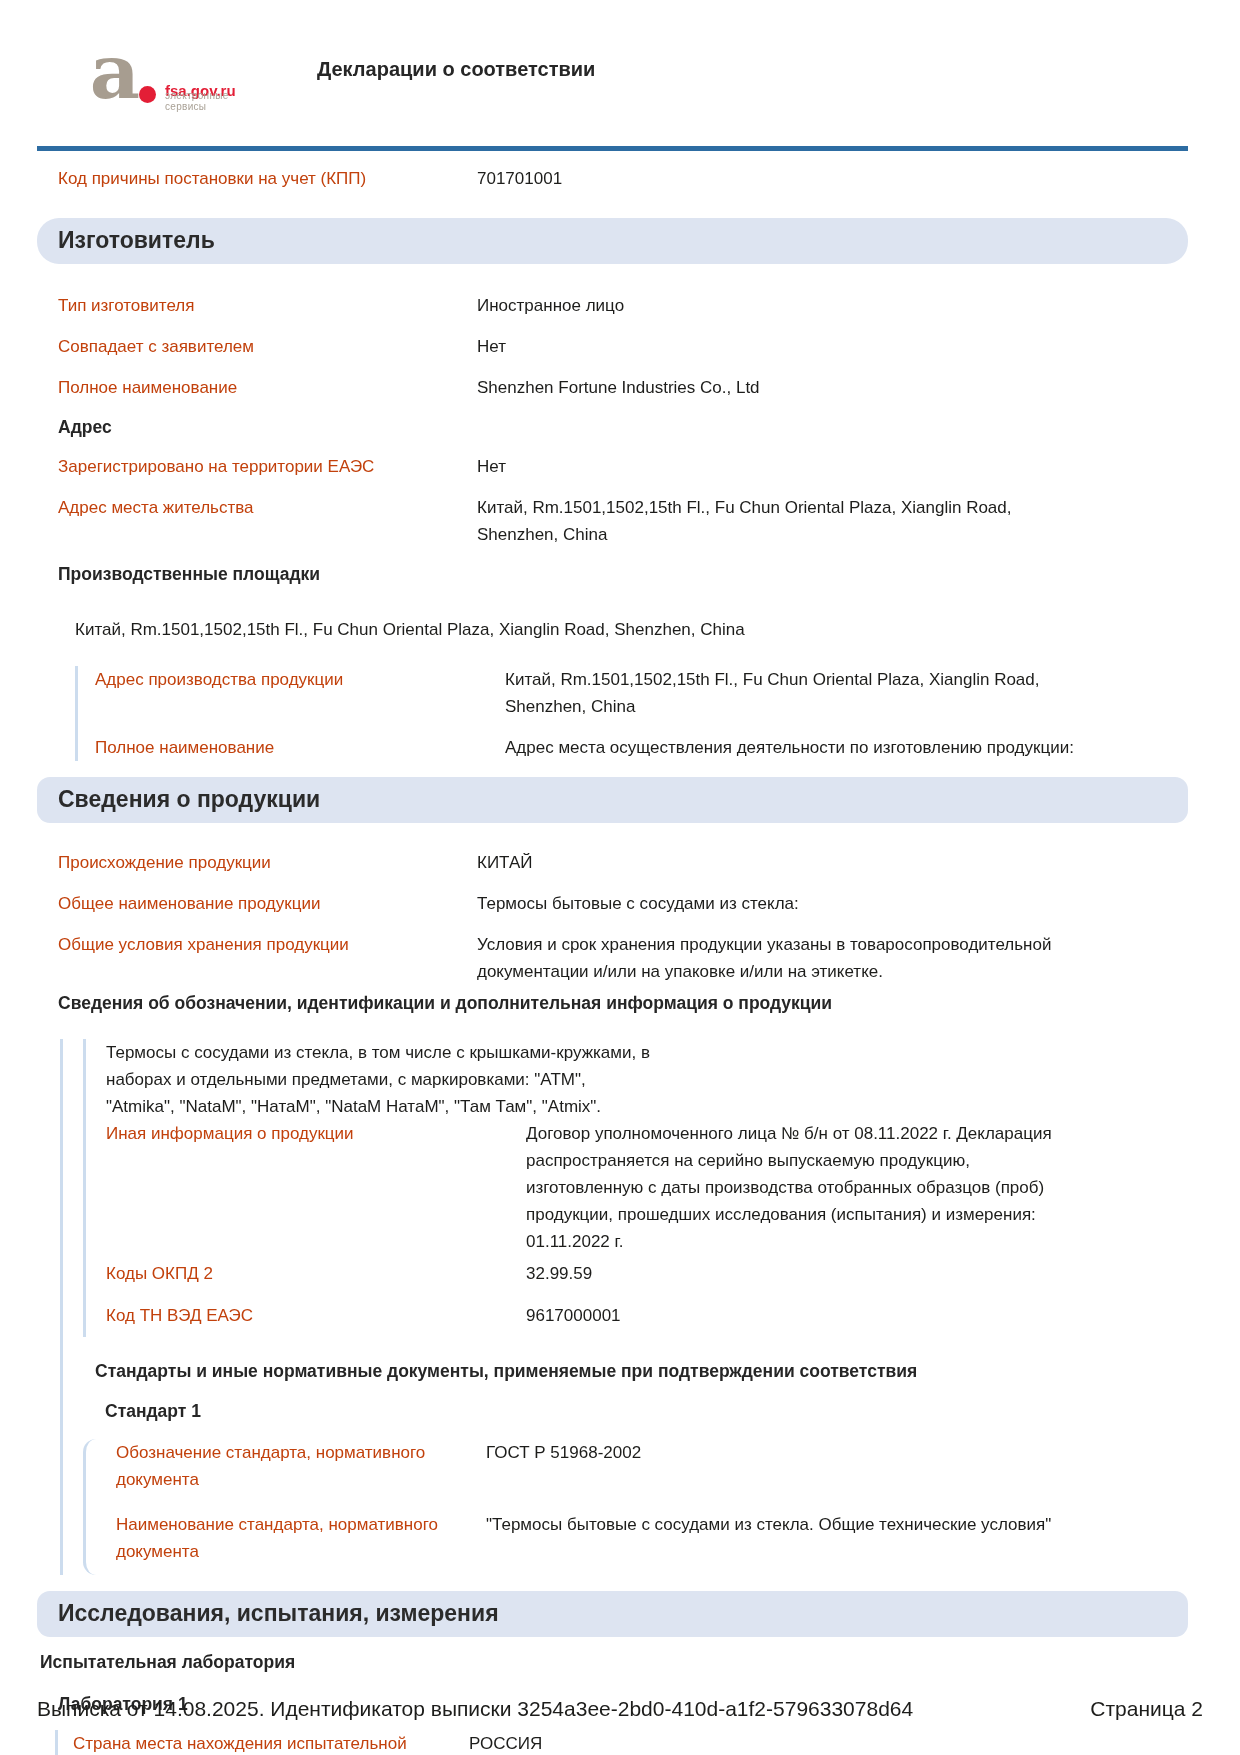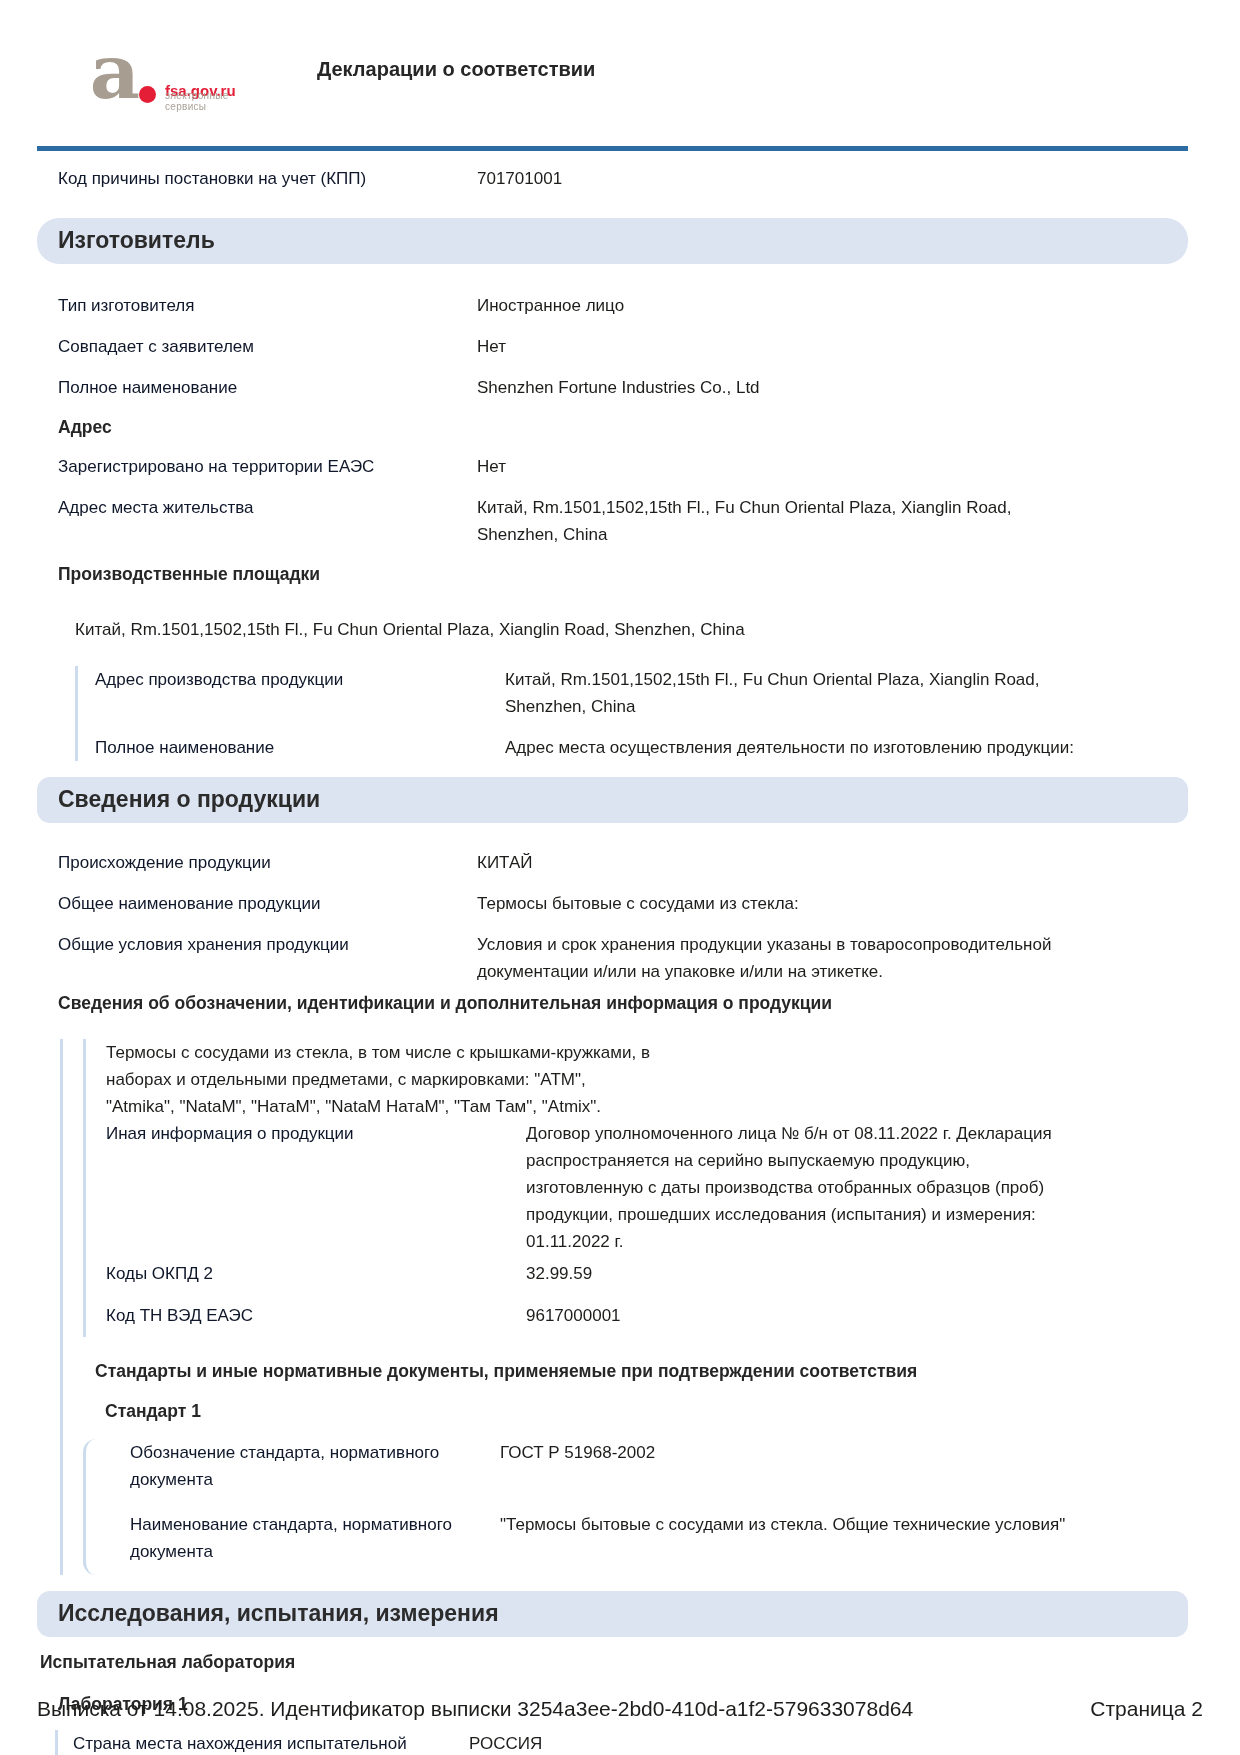--- a/index.html
+++ b/index.html
@@ -21,40 +21,40 @@
     color:#a79d90;position:absolute;left:36px;top:-4px;
     transform:scaleX(1.05);
   }
   .logo-dot{position:absolute;left:84px;top:40px;width:17px;height:17px;border-radius:50%;background:#e31e36;}
   .logo-site{position:absolute;left:110px;top:36px;color:#e31e36;font-weight:bold;font-size:15px;}
   .logo-tagline{position:absolute;left:110px;top:44px;color:#a9a196;font-size:10px;letter-spacing:.3px;}
   .title{font-size:20px;font-weight:bold;color:#262626;margin:12px 0 0 72px;}
   .blue-bar{height:5px;background:#2d6ca2;margin-top:30px;}
   
   .row{display:flex;align-items:flex-start;}
-  .lbl{color:#0f172a;font-size:17px;line-height:27px;white-space:pre-line;flex:none;}
+  .lbl{color:#c2410c;font-size:17px;line-height:27px;white-space:pre-line;flex:none;}
   .val{color:#1d1d1b;font-size:17px;line-height:27px;white-space:pre-line;}
   .main-rows .row{margin-left:21px;}
   .main-rows .lbl{width:409px;padding-right:10px;}
   .sec-bar{
     background:#dde4f1;color:#2b2b2b;
     font-size:23px;font-weight:bold;
     padding:9px 10px 10px 21px;
   }
   .subhead{font-size:17.5px;font-weight:bold;color:#262626;line-height:24px;}
   
   .plain-line{font-size:17px;line-height:27px;margin-left:38px;color:#1d1d1b;}
   .blk{border-left:3px solid #ccdcee;}
   .prod-blk{margin-left:38px;padding-left:17px;}
   .prod-blk .lbl{width:400px;padding-right:10px;}
   
   .outer-blk{margin-left:23px;}
   .desig-blk{margin-left:20px;padding-left:20px;}
   .desig-blk .lbl{width:410px;padding-right:10px;}
-  .std-blk{margin-left:20px;padding-left:44px;}
+  .std-blk{margin-left:20px;padding-left:30px;}
   .std-blk .lbl{width:360px;padding-right:10px;}
   .lab-blk{margin-left:18px;padding-left:15px;}
   .lab-blk .lbl{width:386px;padding-right:10px;}
   .footer{
     position:absolute;left:37px;right:37px;bottom:34px;
     display:flex;justify-content:space-between;
     font-size:21px;color:#1d1d1b;
   }
   
   .mt8{margin-top:23px;}.mt14{margin-top:14px;}

